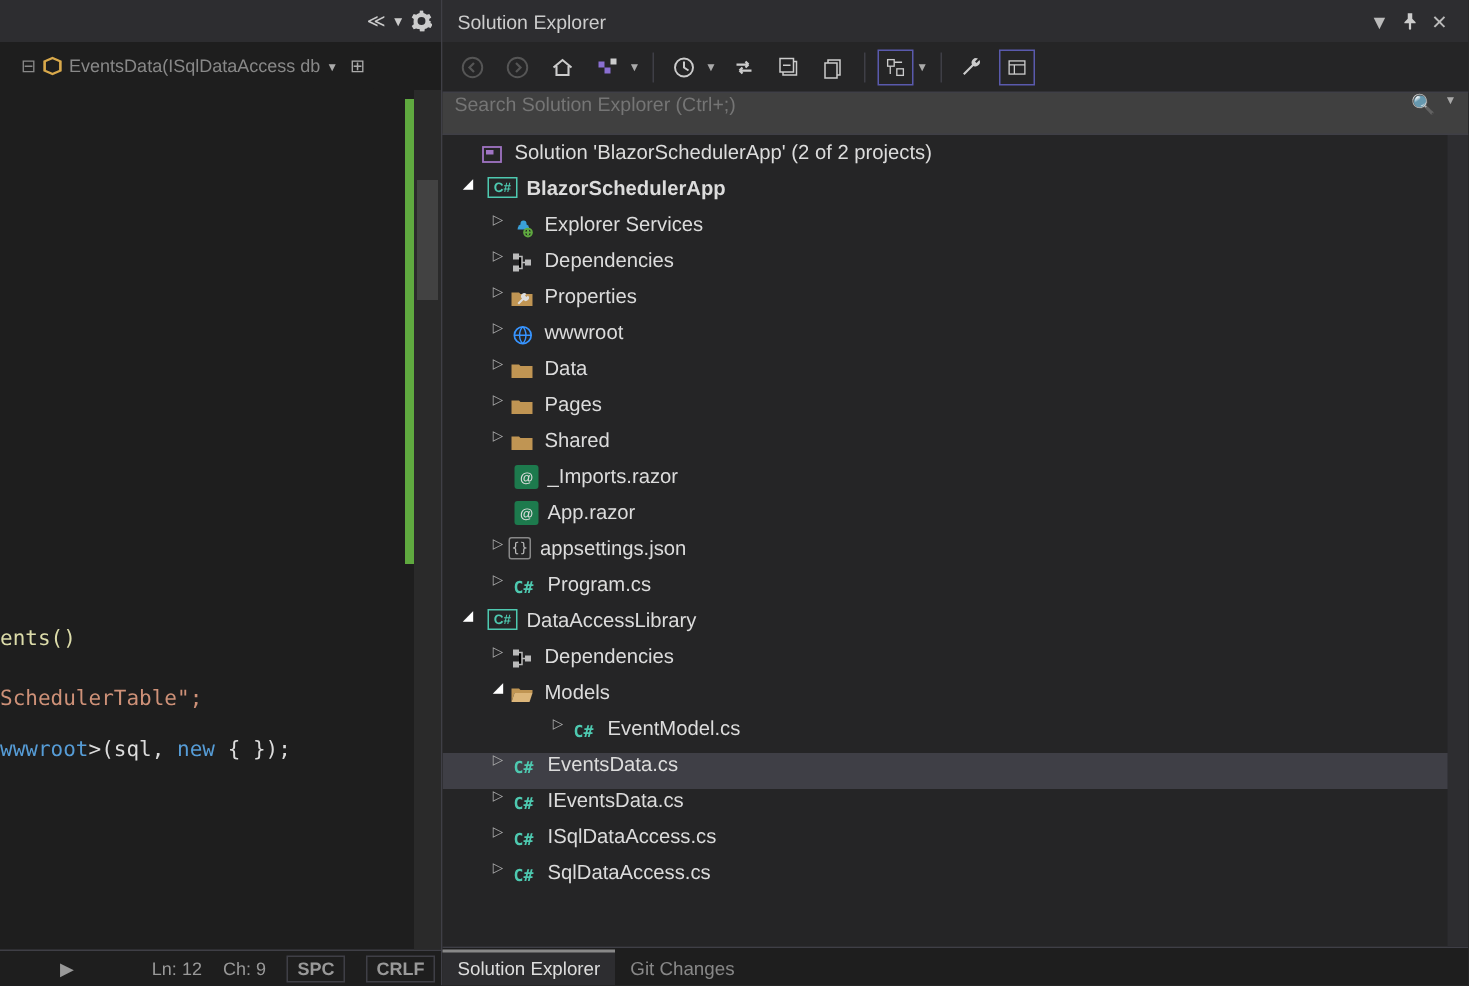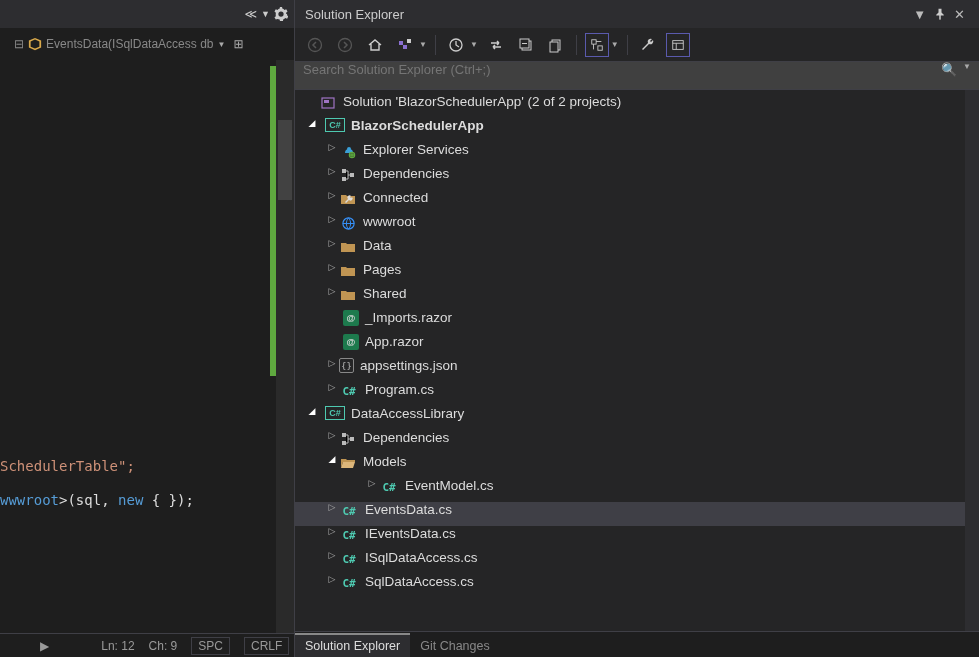--- a/index.html
+++ b/index.html
@@ -90,21 +90,21 @@
     background: #1e1e1e;
     border-top: 1px solid #3f3f46;
     display: flex;
     align-items: center;
     color: #999;
     font-size: 12px;
     gap: 14px;
     padding-left: 40px;
   }
   .status-bar .status-ln { margin-left: 38px; }
-  .status-bar .box { border: 1px solid #3f3f46; padding: 1px 6px; }
+  .status-bar .box { border: 1px solid #3f3f46; padding: 1px 6px; font-weight: bold; }
   .right-pane {
     flex: 1;
     display: flex;
     flex-direction: column;
     background: #404040;
   }
   .panel-title {
     height: 28px;
     display: flex;
     align-items: center;
@@ -260,20 +260,23 @@
     </div>
   </div>
 
   <div class="editor-body">
     <div class="change-marker" style="top:6px;height:250px;"></div>
     <div class="change-marker" style="top:256px;height:60px;"></div>
     <div class="scrollbar-track">
       <div class="scrollbar-thumb"></div>
     </div>
 
+    <div class="code-lines" style="top:358px;">
+      <div class="code-line"><span class="tok-fn">ents()</span></div>
+    </div>
     <div class="code-lines" style="top:398px;">
       <div class="code-line"><span class="tok-str">SchedulerTable";</span></div>
     </div>
     <div class="code-lines" style="top:432px;">
       <div class="code-line"><span class="tok-kw">wwwroot</span><span class="tok-white">&gt;(sql, </span><span class="tok-kw">new</span><span class="tok-white"> { });</span></div>
     </div>
   </div>
 
   <div class="status-bar">
     <span style="color:#999;">▶</span>
@@ -430,21 +433,21 @@
 
     <div class="tree-row">
       <span class="indent" style="width:20px"></span>
         <span class="expander closed"></span>
       <span class="node-ico ico-wrench">
         <svg width="16" height="16" viewBox="0 0 16 16">
             <path fill="#c09553" d="M1 4h5l1 1h8v8H1z"></path>
             <path fill="#ddd" d="M12 6a2 2 0 01-3 3L6 12l-1-1 3-3a2 2 0 013-3l-1 1 1 1 1-1z"></path>
           </svg>
       </span>
-      <span class="node-text">Connected</span>
+      <span class="node-text">Properties</span>
     </div>
 
     <div class="tree-row">
       <span class="indent" style="width:20px"></span>
         <span class="expander closed"></span>
       <span class="node-ico ico-globe">
         <svg width="15" height="15" viewBox="0 0 16 16">
             <circle cx="8" cy="8" r="6" fill="none" stroke="#3794ff" stroke-width="1.2"></circle>
             <path fill="none" stroke="#3794ff" d="M2 8h12M8 2c3 3 3 9 0 12M8 2c-3 3-3 9 0 12"></path>
           </svg>

